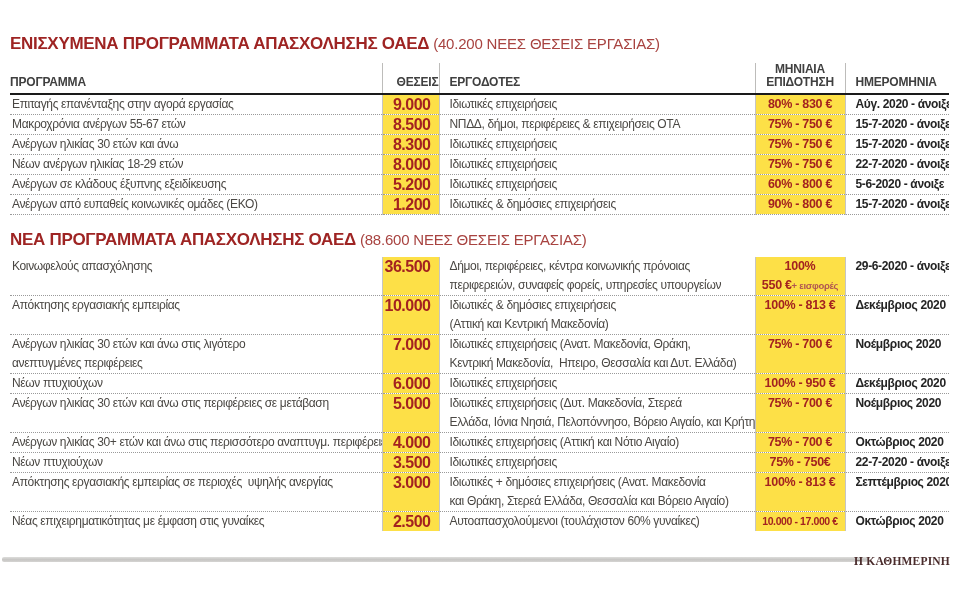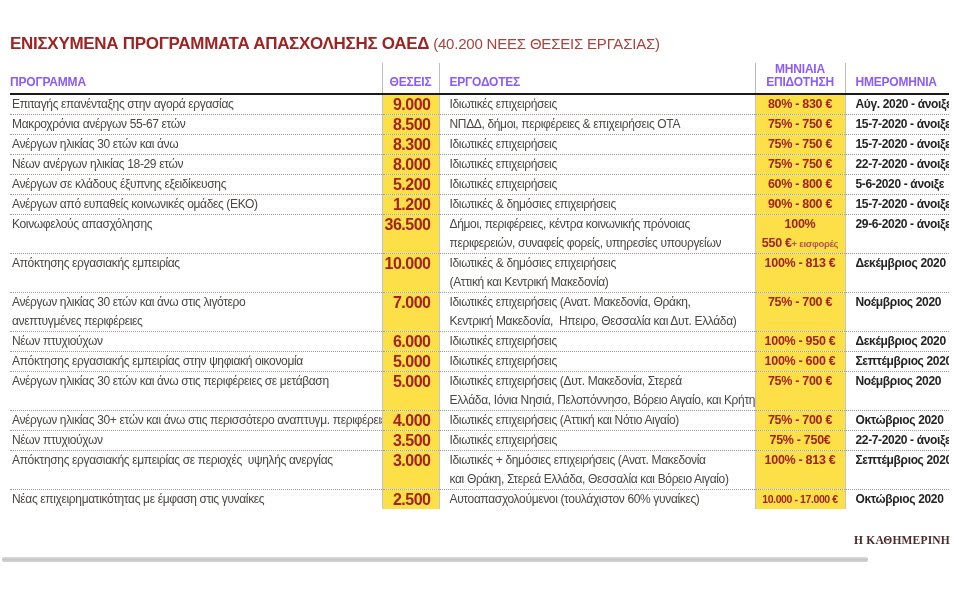--- a/index.html
+++ b/index.html
@@ -7,43 +7,43 @@
   .container{position:relative;width:956px;height:600px;box-sizing:border-box;padding:34px 10px 0 10px;}
 
   .sec-title{margin:0;font-size:17px;font-weight:bold;color:#9e2423;letter-spacing:-0.3px;white-space:pre;}
   .sec-title .sub{font-weight:normal;font-size:15px;color:#a84340;letter-spacing:-0.2px;margin-left:4px;}
   #title2{margin-top:15px;margin-bottom:7px;}
   #title1{margin-bottom:9px;}
 
   table{border-collapse:collapse;table-layout:fixed;width:939px;}
   col.c1{width:372px;} col.c2{width:57px;} col.c3{width:316px;} col.c4{width:90px;} col.c5{width:104px;}
 
-  th{font-size:12px;font-weight:bold;color:#8b5cf6;letter-spacing:-0.2px;vertical-align:bottom;
+  th{font-size:12px;font-weight:bold;color:#404040;letter-spacing:-0.2px;vertical-align:bottom;
      padding:0 0 4px 0;border-bottom:2px solid #1a1a1a;text-align:left;white-space:pre-line;line-height:13px;}
   th.sep{border-left:1px solid #bdbcba;}
-  th.th-pos{text-align:center;}
+  th.th-pos{text-align:right;}
   th.th-emp,th.th-date{padding-left:10px;}
   th.th-sub{text-align:center;}
 
   td{font-size:12px;color:#4a4743;line-height:19px;height:19px;vertical-align:top;
      border-bottom:1px dotted #9a9a9a;padding:0;letter-spacing:-0.35px;white-space:pre;overflow:hidden;}
   table.t2 tr:last-child td{border-bottom:none;}
 
   td.program{padding-left:2px;}
   td.employers{padding-left:10px;}
   td.shade{background:#fde047;border-left:1px solid #c6c5c3;border-right:1px solid #c6c5c3;}
   td.positions{font-size:16px;font-weight:bold;color:#a32220;text-align:right;padding-right:8px;letter-spacing:-0.5px;}
   td.subsidy{font-weight:bold;color:#a32220;text-align:center;font-size:12.5px;letter-spacing:-0.3px;}
   td.subsidy .small{font-size:10.5px;letter-spacing:-0.4px;}
   td.subsidy .note{font-size:9.5px;color:#b05552;font-weight:bold;letter-spacing:-0.3px;margin-top:24px;}
   td.date{font-weight:bold;color:#242424;padding-left:10px;letter-spacing:-0.35px;}
 
   .footer-bar{position:absolute;left:2px;top:557px;width:866px;height:5px;
      background:linear-gradient(#dddddb,#c6c5c3 55%,#d6d5d3);border-radius:2px;}
-  .footer-credit{position:absolute;right:6px;top:534px;font-family:"Liberation Serif",serif;
+  .footer-credit{position:absolute;right:6px;top:555px;font-family:"Liberation Serif",serif;
      font-weight:bold;font-size:11.5px;color:#4a2c2c;letter-spacing:0.2px;}
 </style>
 </head>
 <body>
 
 <div class="container">
 
   <h1 id="title1" class="sec-title"><span>ΕΝΙΣΧΥΜΕΝΑ ΠΡΟΓΡΑΜΜΑΤΑ ΑΠΑΣΧΟΛΗΣΗΣ ΟΑΕΔ</span><span class="sub">(40.200 ΝΕΕΣ ΘΕΣΕΙΣ ΕΡΓΑΣΙΑΣ)</span></h1>
 
   <table class="t1">
@@ -103,20 +103,21 @@
         <tr>
           <td class="program">Ανέργων από ευπαθείς κοινωνικές ομάδες (ΕΚΟ)</td>
           <td class="positions shade">1.200</td>
           <td class="employers">Ιδιωτικές &amp; δημόσιες επιχειρήσεις</td>
           <td class="subsidy shade"><span>90% - 800 €</span></td>
           <td class="date">15-7-2020 - άνοιξε</td>
         </tr>
       </tbody>
   </table>
 
+  <h1 id="title2" class="sec-title"><span>ΝΕΑ ΠΡΟΓΡΑΜΜΑΤΑ ΑΠΑΣΧΟΛΗΣΗΣ ΟΑΕΔ</span><span class="sub">(88.600 ΝΕΕΣ ΘΕΣΕΙΣ ΕΡΓΑΣΙΑΣ)</span></h1>
 
   <table class="t2">
     <colgroup>
         <col class="c1">
         <col class="c2">
         <col class="c3">
         <col class="c4">
         <col class="c5">
       </colgroup>
     <tbody>
@@ -146,27 +147,20 @@
           <td class="date">Νοέμβριος 2020</td>
         </tr>
         <tr>
           <td class="program">Νέων πτυχιούχων</td>
           <td class="positions shade">6.000</td>
           <td class="employers">Ιδιωτικές επιχειρήσεις</td>
           <td class="subsidy shade"><span>100% - 950 €</span></td>
           <td class="date">Δεκέμβριος 2020</td>
         </tr>
         <tr>
-          <td class="program">Απόκτησης εργασιακής εμπειρίας στην ψηφιακή οικονομία</td>
-          <td class="positions shade">5.000</td>
-          <td class="employers">Ιδιωτικές επιχειρήσεις</td>
-          <td class="subsidy shade"><span>100% - 600 €</span></td>
-          <td class="date">Σεπτέμβριος 2020</td>
-        </tr>
-        <tr>
           <td class="program">Ανέργων ηλικίας 30 ετών και άνω στις περιφέρειες σε μετάβαση</td>
           <td class="positions shade">5.000</td>
           <td class="employers">Ιδιωτικές επιχειρήσεις (Δυτ. Μακεδονία, Στερεά
 Ελλάδα, Ιόνια Νησιά, Πελοπόννησο, Βόρειο Αιγαίο, και Κρήτη)</td>
           <td class="subsidy shade"><span>75% - 700 €</span></td>
           <td class="date">Νοέμβριος 2020</td>
         </tr>
         <tr>
           <td class="program">Ανέργων ηλικίας 30+ ετών και άνω στις περισσότερο αναπτυγμ. περιφέρειες</td>
           <td class="positions shade">4.000</td>

